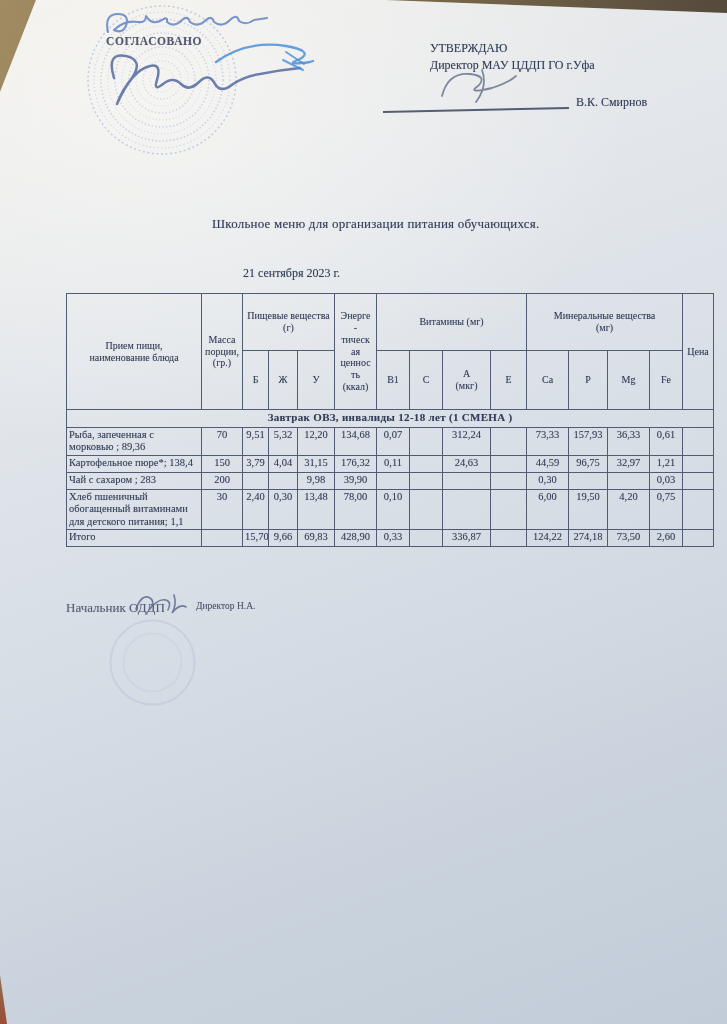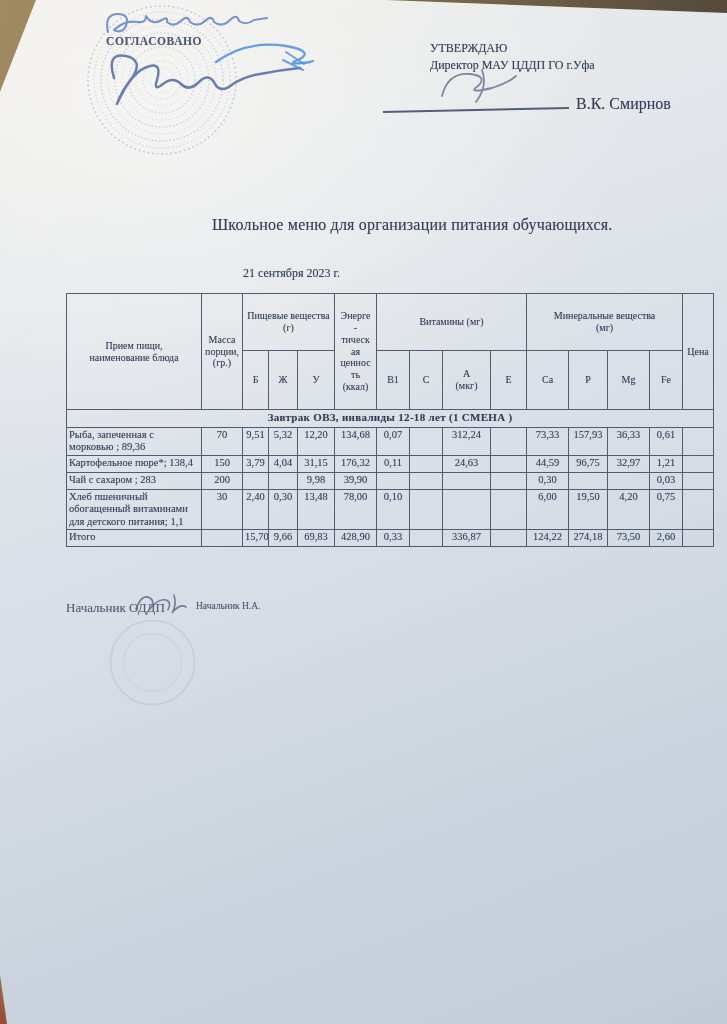--- a/index.html
+++ b/index.html
@@ -19,23 +19,23 @@
     background:
       radial-gradient(700px 500px at 20% 10%, rgba(255,253,248,.55) 0%, rgba(255,253,248,0) 70%),
       linear-gradient(160deg, #eeedea 0%, #e2e6eb 30%, #d6dde5 55%, #cad3dd 78%, #c2ccd8 100%);
   }
   .ink{color:#343e58;text-shadow:0 0 .8px rgba(52,62,88,.38);}
   .abs{position:absolute;}
 
   .agreed-label{left:106px;top:35px;font-size:11.5px;font-weight:600;letter-spacing:.6px;opacity:.85;}
   .approve-block{left:430px;top:40px;width:265px;font-size:12px;line-height:1.4;}
   .approve-underline{left:383px;top:109px;width:186px;height:1.6px;background:#39445f;transform:rotate(-1.3deg);opacity:.85;}
-  .approve-name{left:576px;top:95px;font-size:16px;}
-
-  .doc-title{left:212px;top:216px;font-size:16px;letter-spacing:.2px;}
+  .approve-name{left:576px;top:95px;font-size:12px;}
+
+  .doc-title{left:212px;top:216px;font-size:13px;letter-spacing:.2px;}
   .doc-date{left:243px;top:266px;font-size:12px;}
 
   table.menu{
     position:absolute;left:66px;top:293px;width:648px;
     border-collapse:collapse;table-layout:fixed;
     font-size:10.5px;color:#343e58;
   }
   table.menu th,table.menu td{
     border:1px solid #515b73;padding:1px 2px;vertical-align:top;
     white-space:pre-line;line-height:1.18;text-shadow:0 0 .8px rgba(52,62,88,.35);
@@ -248,21 +248,21 @@
             <td class="cnum">2,60</td>
             <td class="cnum"></td>
           </tr>
         </tbody>
     </table>
 
     <div class="abs ink footer-role">Начальник ОДДП</div>
     <svg class="footer-sig-svg" viewBox="0 0 66 34">
       <path fill="none" stroke="#5d6b8c" stroke-width="1.6" stroke-linecap="round" opacity=".85" d="M6,24 Q12,8 20,13 Q26,17 19,25 Q28,13 36,15 Q42,17 38,25 M44,10 Q47,20 42,28 Q50,18 56,22"></path>
     </svg>
-    <div class="abs ink footer-name">Начальник Н.А.</div>
+    <div class="abs ink footer-name">Директор Н.А.</div>
 
     <svg class="faint-stamp-svg" viewBox="0 0 95 95">
       <circle cx="47.5" cy="47.5" r="42" fill="none" stroke="rgba(110,135,185,.14)" stroke-width="2"></circle>
       <circle cx="47.5" cy="47.5" r="29" fill="none" stroke="rgba(110,135,185,.08)" stroke-width="2"></circle>
     </svg>
 
   </div>
 </div>
 
 </body></html>

